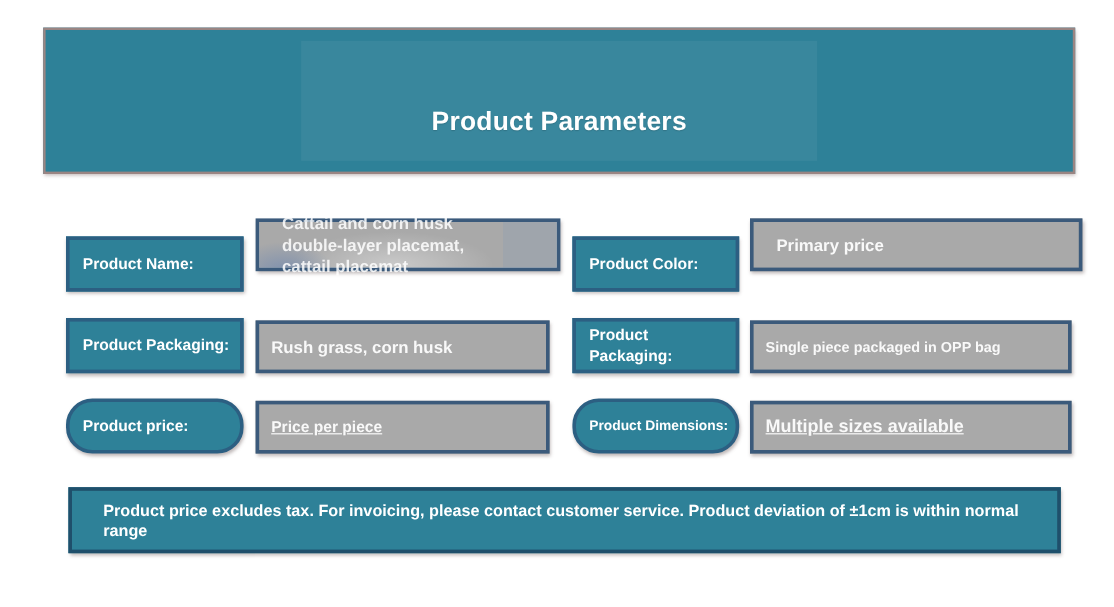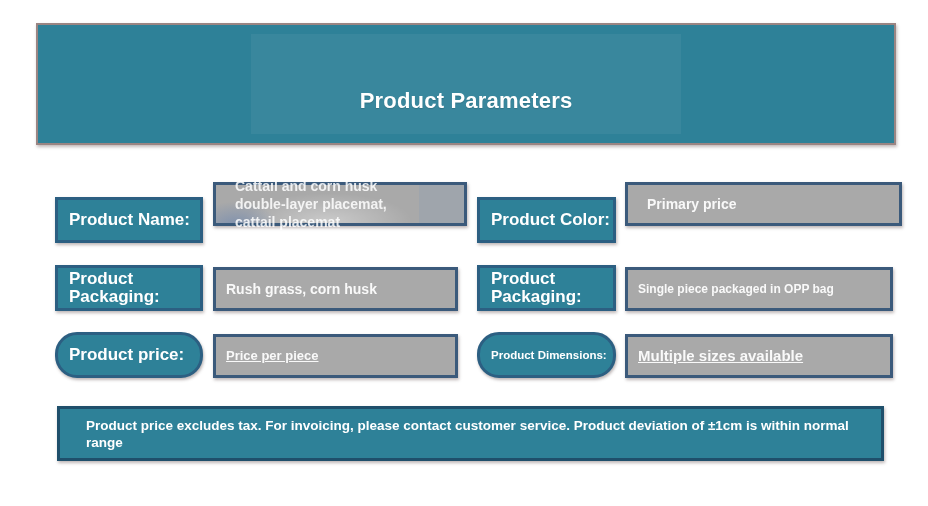--- a/index.html
+++ b/index.html
@@ -20,21 +20,21 @@
   .header-title{
     position:relative;color:#ffffff;font-size:22px;font-weight:bold;
     letter-spacing:0.2px;text-shadow:0 1px 1px rgba(0,0,0,0.15);margin-top:34px;
   }
 
   
   .label-box{
     position:absolute;height:40px;background:#2E8198;border:3px solid #2C5F82;
     box-shadow:1px 2px 3px rgba(110,95,95,0.45);
     display:flex;align-items:center;padding:0 0 0 11px;
-    color:#ffffff;font-weight:bold;font-size:17px;line-height:18px;
+    color:#ffffff;font-weight:bold;font-size:13px;line-height:18px;
   }
   .value-box{
     position:absolute;height:38px;background:#A9A9A9;border:3px solid #3B5A7B;
     box-shadow:1px 2px 3px rgba(110,95,95,0.45);
     display:flex;align-items:center;padding:0 0 0 10px;
     color:rgba(255,255,255,0.93);font-weight:bold;font-size:14px;line-height:18px;
     overflow:visible;
   }
 
   

